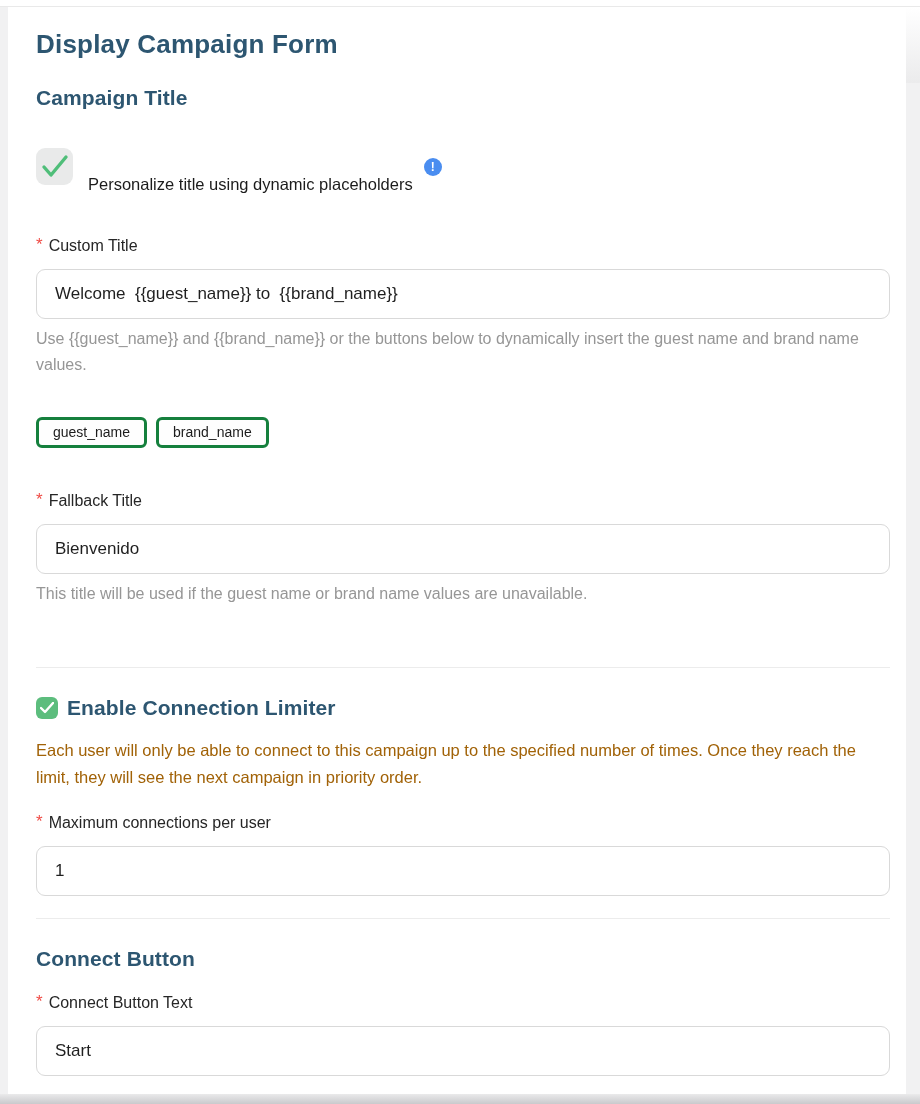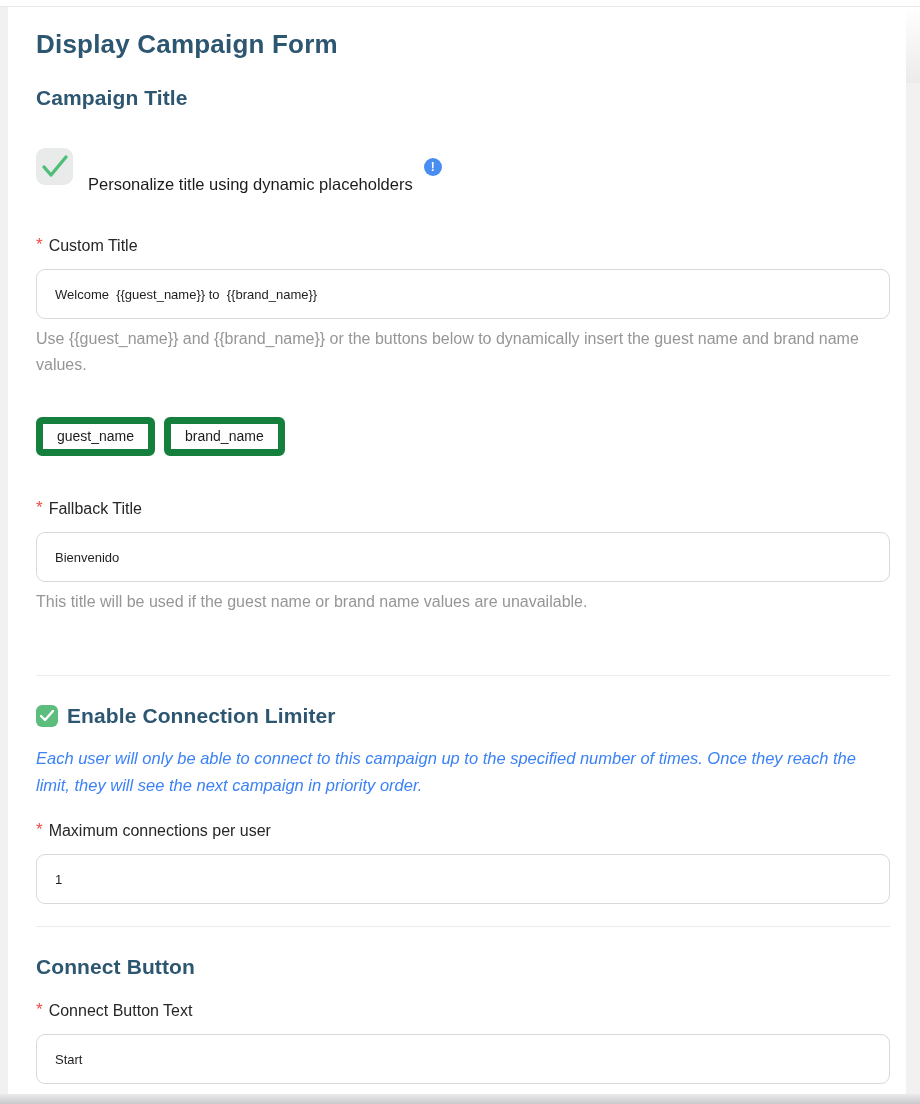--- a/index.html
+++ b/index.html
@@ -93,42 +93,42 @@
     top: -1px;
   }
   .text-input {
     margin-top: 14px;
     width: 854px;
     height: 50px;
     border: 1px solid #d9d9d9;
     border-radius: 9px;
     padding: 4px 18px;
     font-family: "Liberation Sans", "DejaVu Sans", sans-serif;
-    font-size: 13px;
+    font-size: 17px;
     color: #1f1f1f;
     background: #ffffff;
     outline: none;
     display: block;
   }
   .helper-text {
     margin-top: 7px;
     width: 854px;
     font-size: 16px;
     line-height: 26px;
     color: #969696;
   }
   .custom-title-field { margin-top: 43px; }
   .chips-row {
     margin-top: 39px;
     display: flex;
     gap: 9px;
   }
   .chip {
     background: #fefefe;
-    border: 7px solid #15803d;
+    border: 3px solid #15803d;
     border-radius: 6px;
     padding: 4px 14px 5px 14px;
     font-family: "Liberation Sans", "DejaVu Sans", sans-serif;
     font-size: 14px;
     color: #1c1c1c;
     cursor: pointer;
   }
   .fallback-field { margin-top: 44px; }
 
   .divider {
@@ -153,22 +153,21 @@
     flex: 0 0 auto;
   }
   .small-checkbox svg { position: absolute; left: 4px; top: 5px; }
   .limiter-heading-row h2 { margin-left: 9px; }
 
   .section-description {
     margin-top: 17px;
     width: 854px;
     font-size: 16.5px;
     line-height: 27px;
-    color: #3b82f6;
-    font-style: italic;
+    color: #a16207;
   }
   .max-connections-field { margin-top: 23px; }
 
   .connect-heading { margin-top: 28px; }
   .connect-text-field { margin-top: 23px; }
 
   .footer {
     height: 76px;
     background: linear-gradient(#ffffff, #ebebec);
     display: flex;

